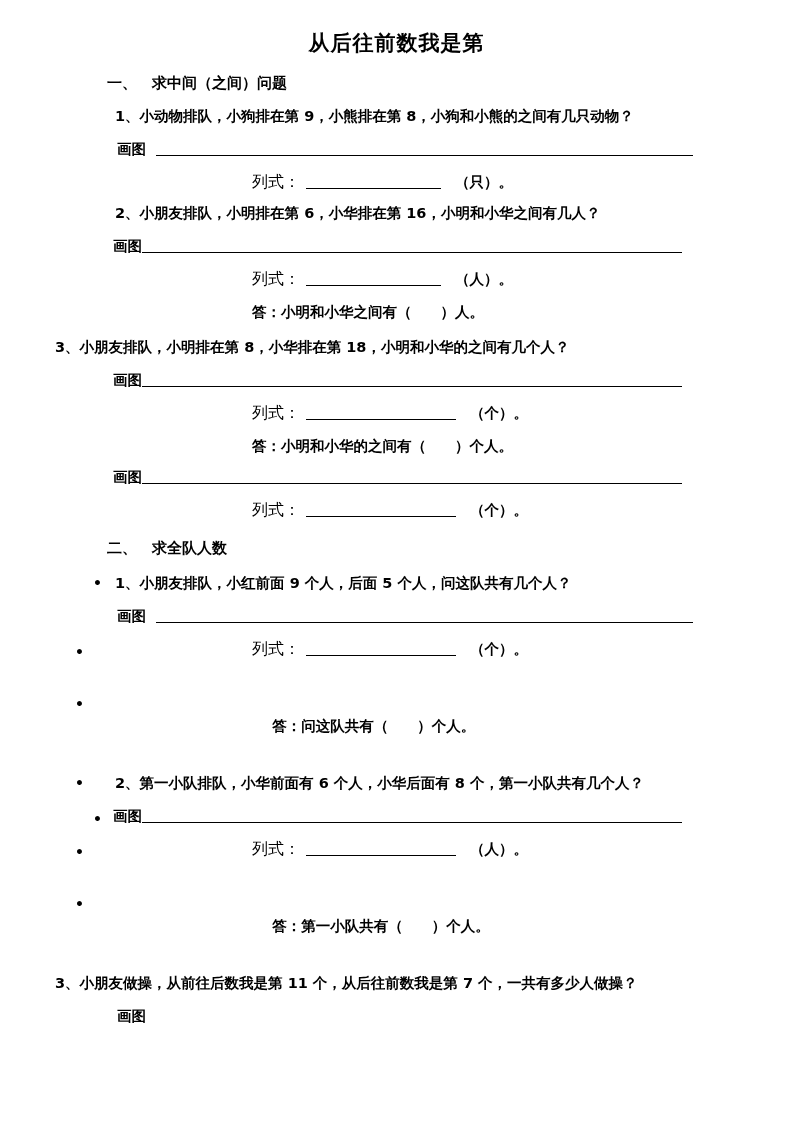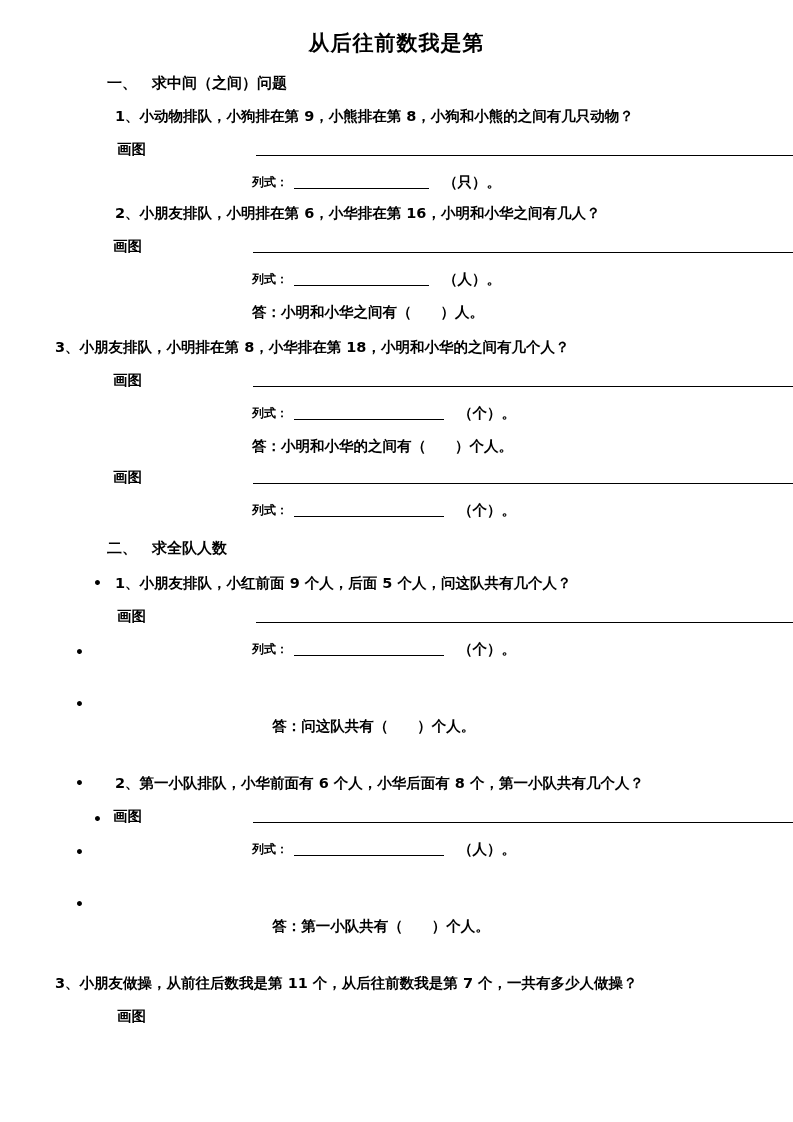--- a/index.html
+++ b/index.html
@@ -56,21 +56,20 @@
   
   .q-line { padding-left: 115px; margin-top: 8px; }
   .q-line.indent-small { padding-left: 55px; }
 
   
   .draw-row {
     display: flex;
     align-items: flex-end;
     margin-top: 9px;
     padding-left: 117px;
-    justify-content: space-between;
   }
   .draw-row.gap   .rule { margin-left: 10px; }
   .draw-row.nogap .rule { margin-left: 0px; }
   .draw-row .label {
     font-size: 14.5px;
     font-weight: bold;
     line-height: 22px;
   }
   .draw-row .rule {
     flex: 0 0 auto;
@@ -80,22 +79,22 @@
   }
 
   
   .expr-row {
     display: flex;
     align-items: flex-end;
     margin-top: 11px;
     padding-left: 252px;
   }
   .expr-row .label {
-    font-size: 12px;
-    font-weight: bold;
+    font-size: 16px;
+    font-weight: normal;
     line-height: 22px;
   }
   .expr-row .blank {
     border-bottom: 1.4px solid #000;
     height: 1px;
     width: 135px;
     margin: 0 0 4px 6px;
   }
   .expr-row .unit {
     font-size: 14.5px;

